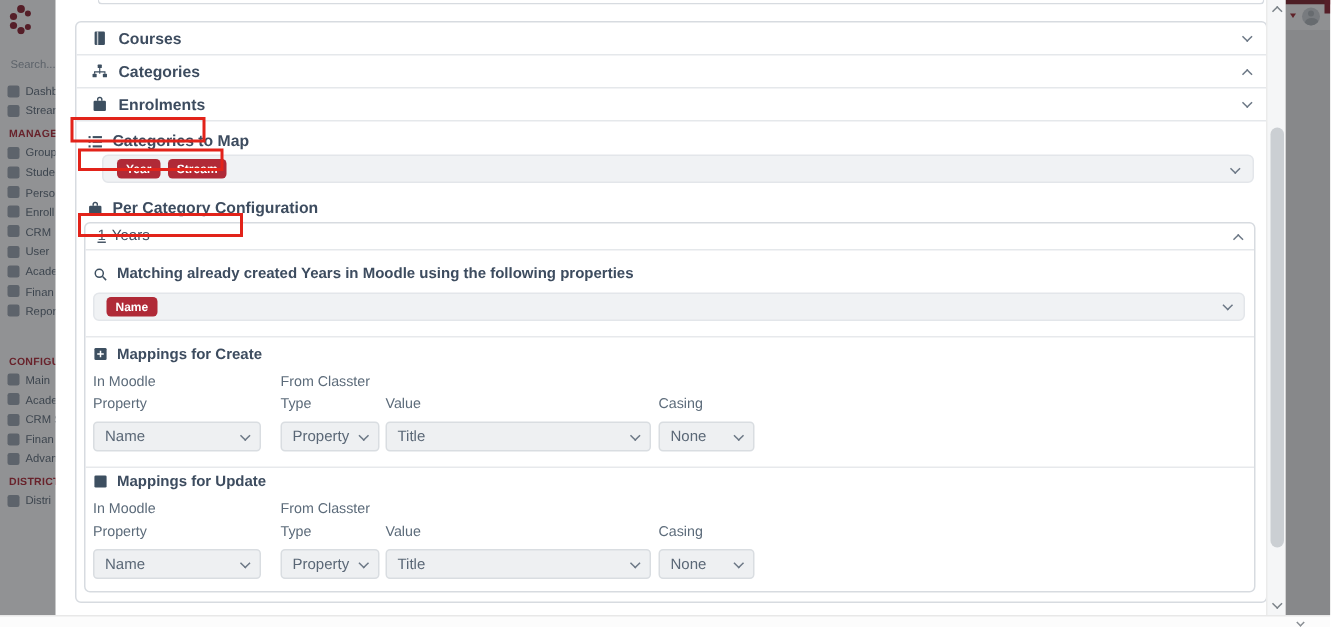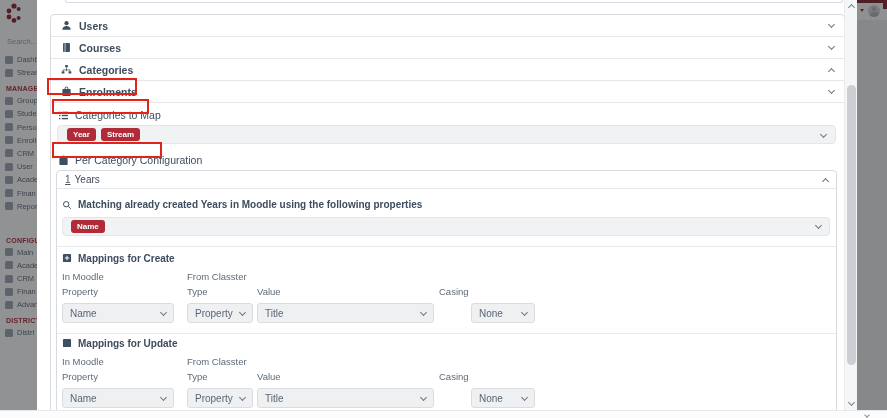--- a/index.html
+++ b/index.html
@@ -34,40 +34,40 @@
   .acc-row{height:22px;display:flex;align-items:center;gap:7px;padding:0 10px;border-bottom:1px solid #e5e8eb;cursor:pointer;}
   .acc-row:last-child{border-bottom:none;}
   .acc-label{font-size:10.5px;font-weight:600;color:#3d4c5f;}
   .chv{width:5px;height:5px;border-right:1.4px solid #6b7785;border-bottom:1.4px solid #6b7785;transform:rotate(45deg);margin-left:auto;margin-top:-2px;flex:0 0 auto;}
   .chv.up{transform:rotate(-135deg);margin-top:3px;}
   .ic{flex:0 0 auto;display:inline-flex;}
   .ic svg{display:block;}
 
   
   .cat-body{padding:3px 7px 6px 5px;}
-  .sec-title{display:flex;align-items:center;gap:6px;height:14px;margin:2px 0 3px 2px;font-size:10.5px;font-weight:400;color:#3d4c5f;}
-  .big-select{height:19px;background:#f0f2f4;border:1px solid #e3e6ea;border-radius:4px;display:flex;align-items:center;gap:5px;padding:0 9px;margin:1px 1px 9px 1px;cursor:pointer;}
+  .sec-title{display:flex;align-items:flex-end;gap:6px;height:14px;margin:2px 0 3px 2px;font-size:10.5px;font-weight:700;color:#3d4c5f;}
+  .big-select{height:19px;background:#f0f2f4;border:1px solid #e3e6ea;border-radius:4px;display:flex;align-items:center;gap:5px;padding:0 9px;margin:1px 1px 9px 12px;cursor:pointer;}
   .big-select .chv{margin-top:-1px;}
   .badge{background:#b02a37;color:#fff;font-size:8px;font-weight:600;line-height:1;padding:2.5px 6px;border-radius:3px;}
 
   .sub-card{border:1px solid #d7dbe0;border-radius:4px;margin:3px 0 0 0;background:#fff;}
   .sub-head{height:18px;display:flex;align-items:center;padding:0 8px;border-bottom:1px solid #e5e8eb;font-size:10px;color:#3d4c5f;cursor:pointer;}
   .sub-head .idx{text-decoration:underline;margin-right:4px;color:#4a5968;}
   .sub-body{padding:0 5px 6px 5px;}
   .match-title{display:flex;align-items:center;gap:6px;margin-top:9px;height:13px;font-size:10px;font-weight:700;color:#3d4c5f;}
   .match-select{height:19px;background:#f0f2f4;border:1px solid #e3e6ea;border-radius:4px;display:flex;align-items:center;gap:5px;padding:0 8px;margin:6px 1px 0 0;cursor:pointer;}
   .divider{border-bottom:1px solid #e7e9ec;margin:10px -5px 0 -5px;}
   .map-title{display:flex;align-items:flex-start;gap:6px;margin-top:6px;height:13px;font-size:10px;font-weight:700;color:#3d4c5f;}
   .map-grid{display:grid;grid-template-columns:125px 70px 182px auto;margin-top:3px;}
   .gh{font-size:9.5px;color:#5c6b7a;height:15px;display:flex;align-items:center;}
   .ch{font-size:9.5px;color:#5c6b7a;height:15px;display:flex;align-items:center;}
   .sel-cell{padding:4px 0 2px 0;}
   .sel{height:20px;background:#eef0f2;border:1px solid #d9dde1;border-radius:3px;display:flex;align-items:center;justify-content:space-between;padding:0 7px;font-size:10px;color:#5a6776;cursor:pointer;}
   .sel .chv{margin-left:6px;margin-top:-1px;}
-  .w1{width:112px;} .w2{width:66px;} .w3{width:177px;} .w4{width:64px;margin-left:32px;}
+  .w1{width:112px;} .w2{width:66px;} .w3{width:177px;} .w4{width:64px;}
 
   
   .mscroll{position:absolute;right:0;top:0;width:13px;height:410px;background:#f5f6f7;border-left:1px solid #ebebeb;}
   .mthumb{position:absolute;left:2px;top:85px;width:9px;height:280px;background:#cbcfd3;border-radius:5px;}
   .sarrow{position:absolute;left:3.5px;width:5px;height:5px;border-right:1.3px solid #7a8288;border-bottom:1.3px solid #7a8288;}
   .sarrow.up{top:5px;transform:rotate(-135deg);}
   .sarrow.down{bottom:5px;transform:rotate(45deg);}
 
   
   .anno{position:absolute;border:2px solid #e2231a;z-index:40;pointer-events:none;}
@@ -177,30 +177,20 @@
     </div>
   </div>
 
   <div class="overlay"></div>
 
   <div class="modal">
     <div class="prev-card-edge"></div>
 
     <div class="acc-card">
 
-      <div class="acc-row">
-        <span class="ic">
-          <svg width="11" height="11" viewBox="0 0 16 16" fill="#3d4f60">
-              <circle cx="8" cy="4.6" r="3"></circle>
-              <path d="M2 14c0-3.4 2.7-5.2 6-5.2s6 1.8 6 5.2z"></path>
-            </svg>
-        </span>
-        <span class="acc-label">Users</span>
-        <span class="chv"></span>
-      </div>
 
       <div class="acc-row">
         <span class="ic">
           <svg width="11" height="11" viewBox="0 0 16 16" fill="#3d4f60">
               <rect x="3" y="1.5" width="10" height="13" rx="1.2"></rect>
               <rect x="5.2" y="1.5" width="1.4" height="13" fill="#fff" opacity="0.7"></rect>
             </svg>
         </span>
         <span class="acc-label">Courses</span>
         <span class="chv"></span>

